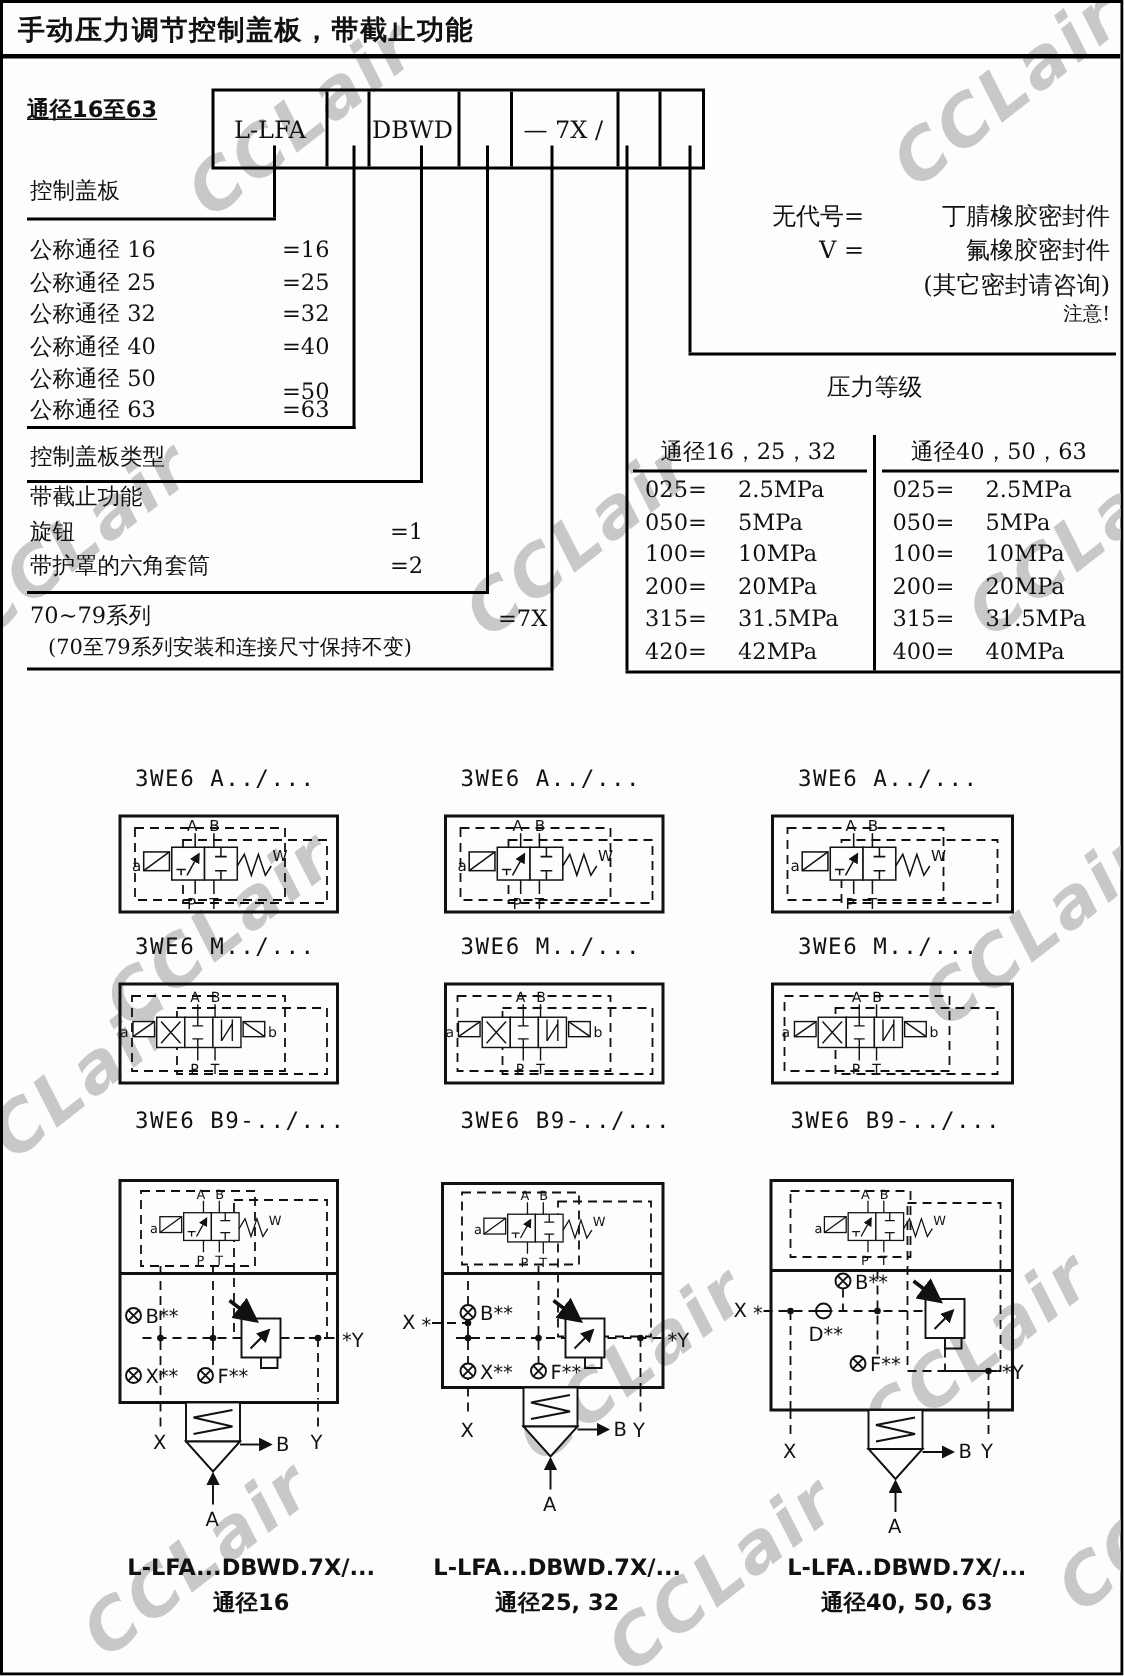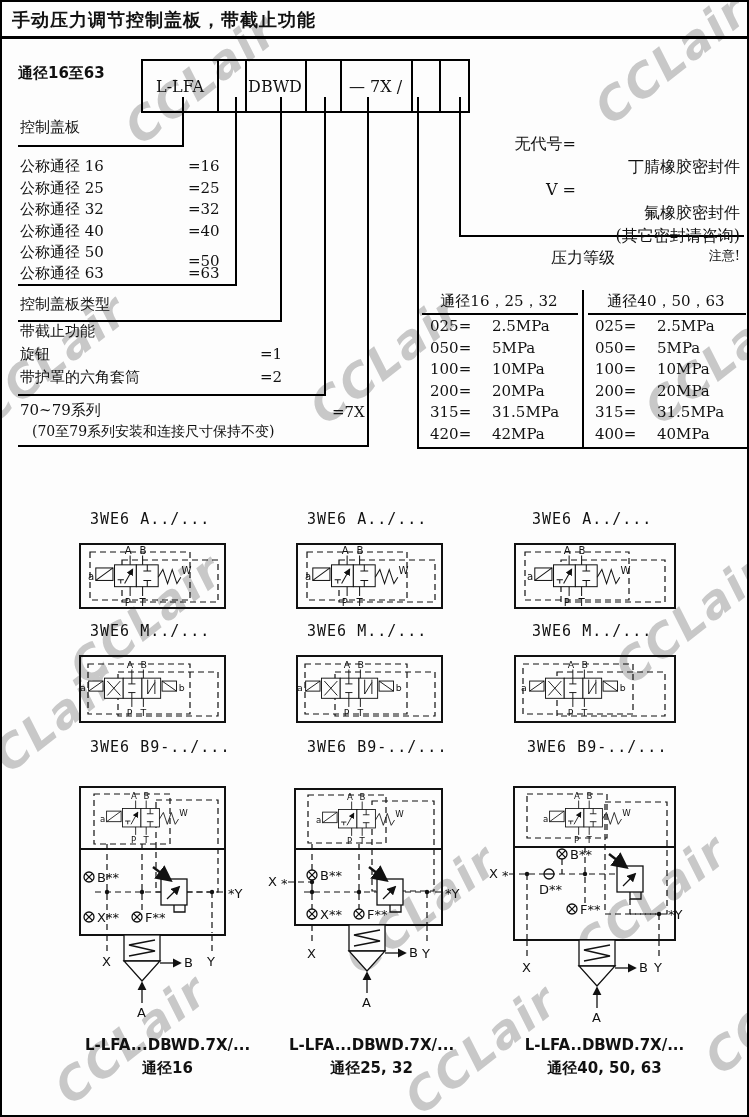--- a/index.html
+++ b/index.html
@@ -11,27 +11,27 @@
       pointer-events:none;user-select:none;}
   .z{position:absolute;z-index:1;}
   #titlebar{position:absolute;left:0;top:0;width:100%;height:34px;border-bottom:3px solid #000;
             background:transparent;z-index:2;}
   #titlebar .t{position:absolute;left:10px;top:6px;font:bold 18px "DejaVu Sans",sans-serif;
                letter-spacing:1px;white-space:nowrap;}
   .vline,.hline{position:absolute;background:#000;z-index:1;}
   .vline{width:2px;}
   .hline{height:2px;}
   .lbl{position:absolute;z-index:1;font-size:15px;white-space:nowrap;}
-  .bold-sans{font-family:"DejaVu Sans",sans-serif;font-weight:bold;}
+  .bold-sans{font-family:"DejaVu Sans",sans-serif;font-weight:bold;text-decoration:underline;}
   #codebox{position:absolute;left:139px;top:57px;width:329px;height:54px;border:2px solid #000;
            box-sizing:border-box;z-index:1;background:transparent;}
   #codebox .cell{position:absolute;top:0;height:100%;display:flex;align-items:center;
                  justify-content:center;font-size:16px;white-space:nowrap;}
   #codebox .div{position:absolute;top:0;width:2px;height:100%;background:#000;}
-  .sealrow{display:flex;line-height:23px;flex-direction:column;}
+  .sealrow{display:flex;line-height:23px;}
   .sealrow .code{width:112px;text-align:right;}
   .sealrow .desc{flex:1;text-align:right;margin-left:16px;}
   .prescol{position:absolute;z-index:1;font-size:15px;line-height:21.5px;}
   .presrow{display:flex;}
   .presrow .pc{width:62px;}
   .presrow .pv{flex:1;}
   .preshdr{position:absolute;z-index:1;font-size:15px;text-align:center;white-space:nowrap;}
   .symtitle{position:absolute;z-index:1;font:15px "DejaVu Sans Mono",monospace;
             letter-spacing:1px;white-space:nowrap;}
   .caption{position:absolute;z-index:1;text-align:center;

